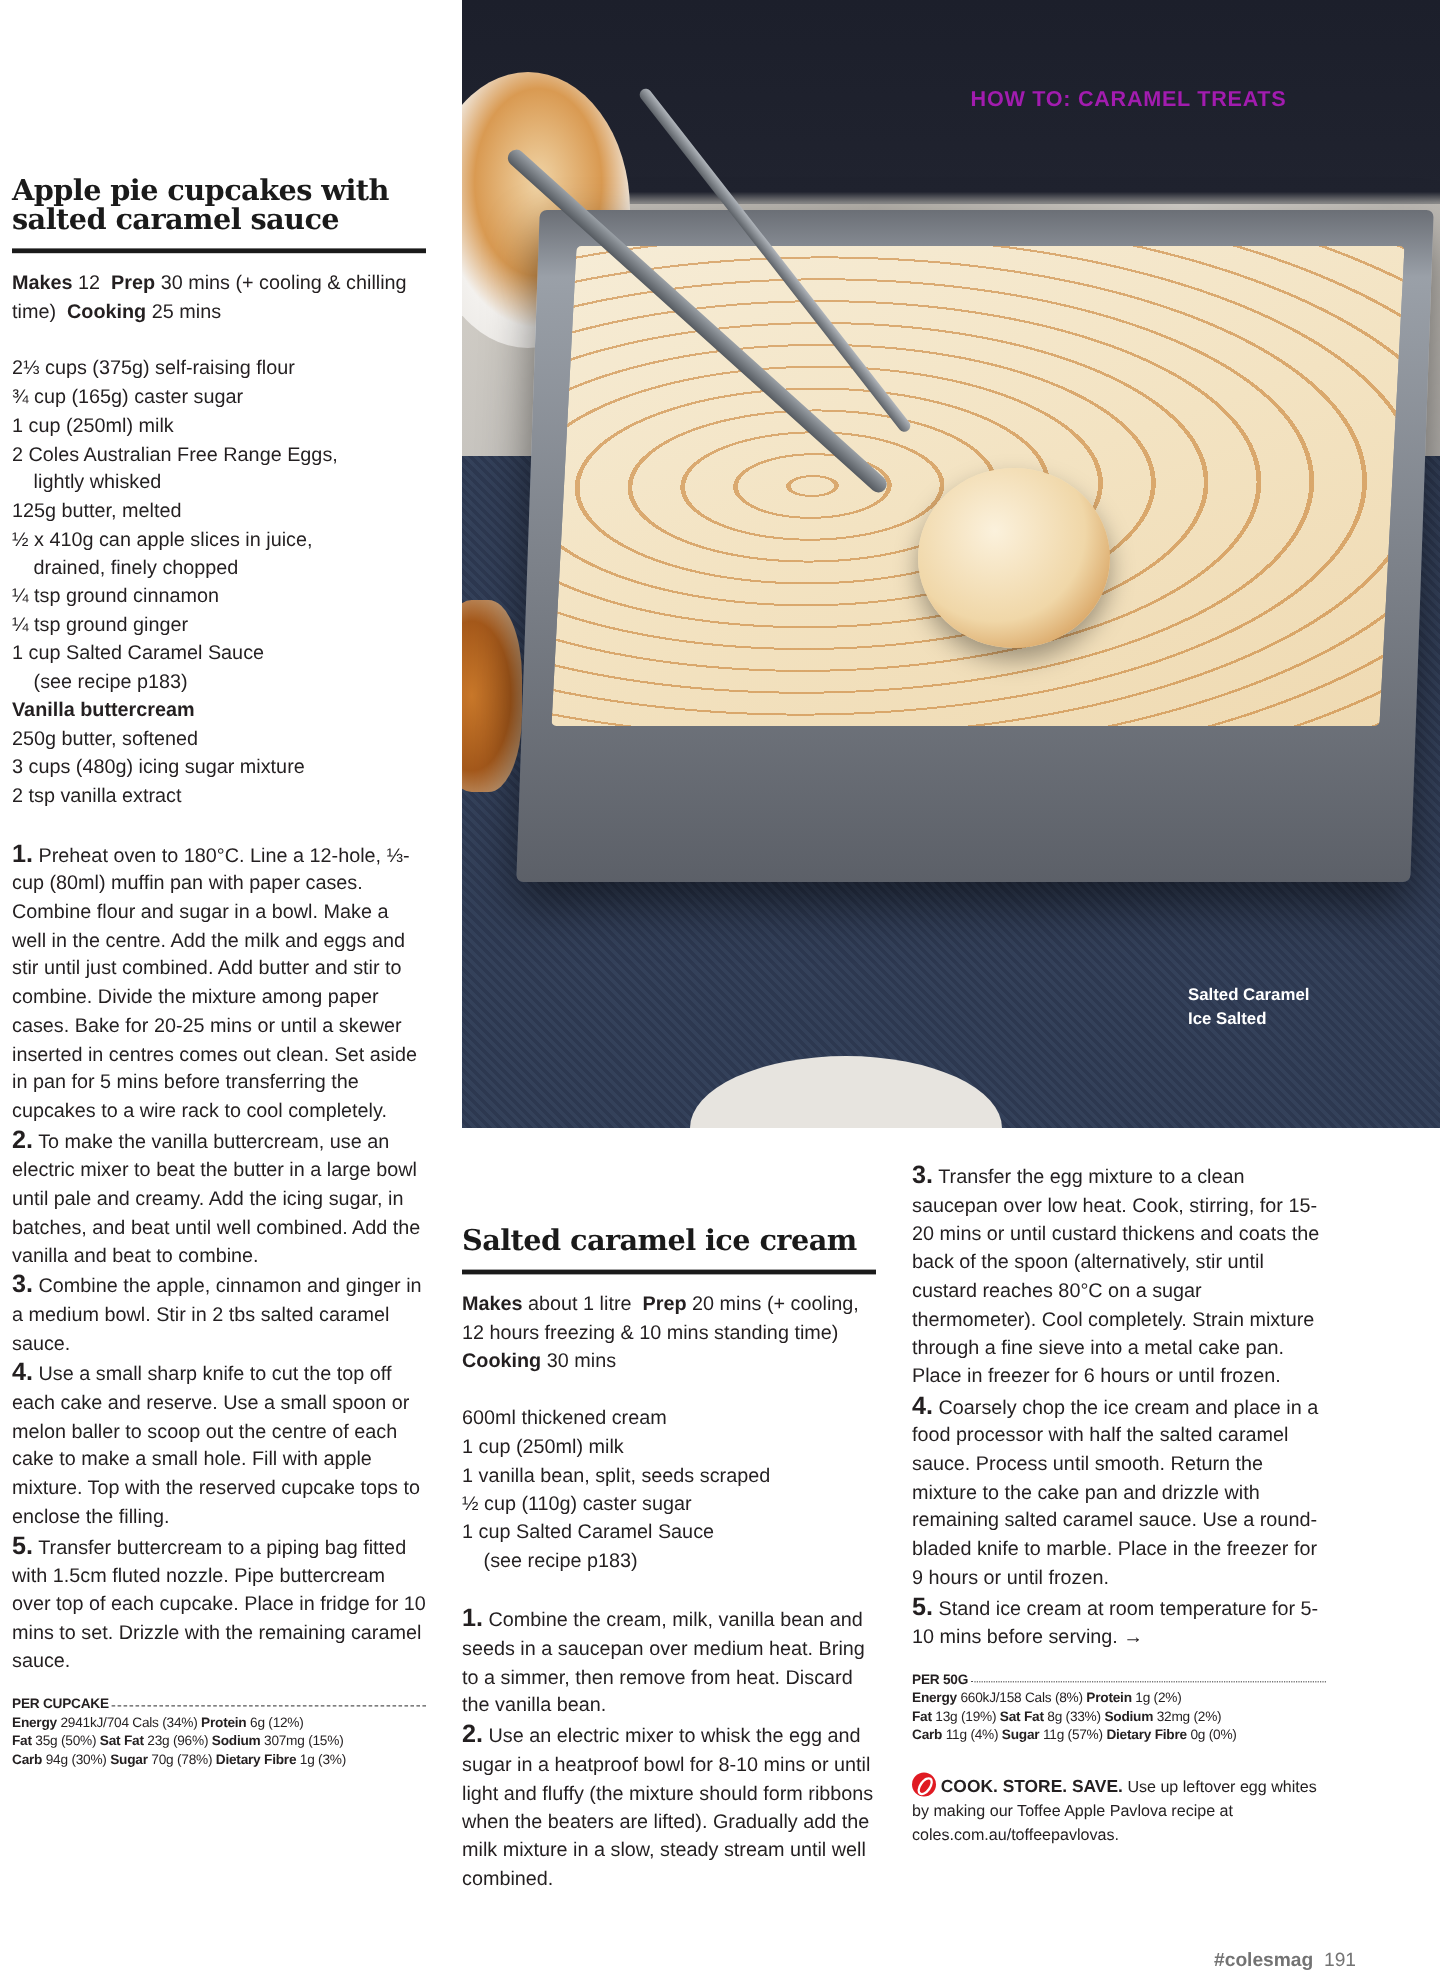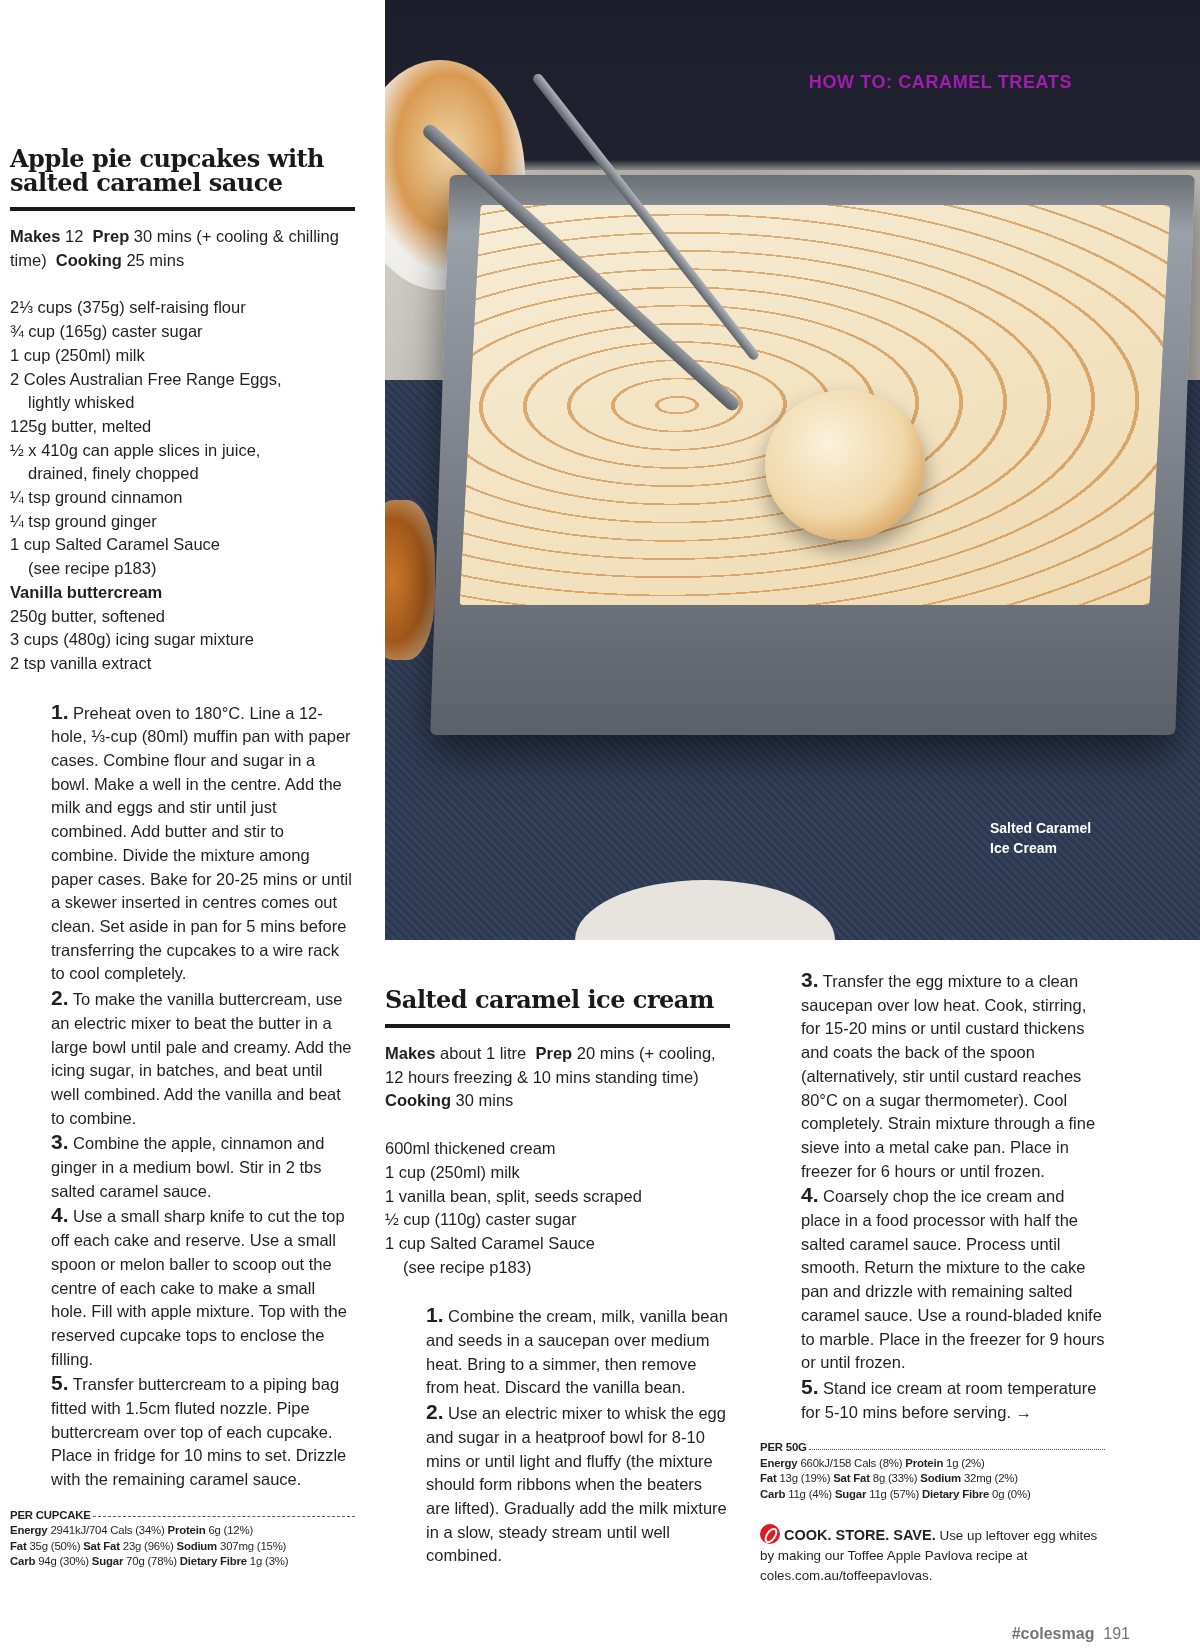--- a/index.html
+++ b/index.html
@@ -51,21 +51,21 @@
   .col-right { left: 760px; top: 940px; width: 345px; }
 
   .recipe-title { font-family: "DejaVu Serif", "Liberation Serif", serif; font-weight: 700; font-size: 24px; line-height: 24px; letter-spacing: -0.5px; color: #1a1a1a; }
   .rule { height: 4px; background: #1a1a1a; margin-top: 12px; margin-bottom: 14px; }
   .meta b, .b { font-weight: 700; }
   .ingr { margin-top: 24px; }
   .ingr .line { display: block; }
   .ingr .indent { padding-left: 18px; }
   .subhead { font-weight: 700; display: block; }
   .steps { margin-top: 24px; }
-  .step { display: block; margin-left: 41px; }
+  .step { display: block; }
   .step-num { font-weight: 700; font-size: 21px; }
 
   .nutri { margin-top: 16px; font-size: 11.4px; line-height: 15.5px; letter-spacing: -0.2px; }
   .nutri-head { font-weight: 700; display: flex; align-items: center; }
   .nutri-head .dash { flex: 1; border-top: 1.5px dashed #555; margin-left: 2px; margin-top: 2px; }
   .nutri b { font-weight: 700; }
 
   .tip { margin-top: 22px; font-size: 13.4px; line-height: 20px; }
   .tip-icon { display: inline-block; width: 20px; height: 20px; border-radius: 50%; background: #e01a22; vertical-align: -4px; margin-right: 4px; position: relative; }
   .tip-icon::after { content: ""; position: absolute; left: 6px; top: 3px; width: 6px; height: 13px; border: 2px solid #fff; border-radius: 50%; transform: rotate(35deg); }
@@ -85,21 +85,21 @@
   <div class="tray"></div>
   <div class="cream"></div>
   <div class="scoop-handle"></div>
   <div class="scoop-handle2"></div>
   <div class="scoop-ball"></div>
   <div class="plate"></div>
 </div>
 <div class="photo-heading">HOW TO: CARAMEL TREATS</div>
 <div class="photo-caption">
   <span>Salted Caramel</span><br>
-  <span>Ice Cream</span>
+  <span>Ice Salted</span>
 </div>
 
 <div class="col col-left" style="top:147px;">
   <div class="recipe-title">
     <span>Apple pie cupcakes with</span><br>
     <span>salted caramel sauce</span>
   </div>
   <div class="rule"></div>
   <div class="meta">
     <b>Makes</b>
@@ -141,21 +141,21 @@
     <div class="nutri-head">
         <span>PER CUPCAKE</span>
         <span class="dash"></span>
       </div>
     <div><b>Energy</b> <span>2941kJ/704 Cals (34%)</span> <b>Protein</b> <span>6g (12%)</span></div>
     <div><b>Fat</b> <span>35g (50%)</span> <b>Sat Fat</b> <span>23g (96%)</span> <b>Sodium</b> <span>307mg (15%)</span></div>
     <div><b>Carb</b> <span>94g (30%)</span> <b>Sugar</b> <span>70g (78%)</span> <b>Dietary Fibre</b> <span>1g (3%)</span></div>
   </div>
 </div>
 
-<div class="col col-mid" style="top:988px;">
+<div class="col col-mid" style="top:1022px;">
   <div class="recipe-title">Salted caramel ice cream</div>
   <div class="rule"></div>
   <div class="meta">
     <b>Makes</b>
     <span>about 1 litre</span>&nbsp;
     <b>Prep</b>
     <span>20 mins (+ cooling, 12 hours freezing &amp; 10 mins standing time)</span>&nbsp;
     <b>Cooking</b>
     <span>30 mins</span>
   </div>

